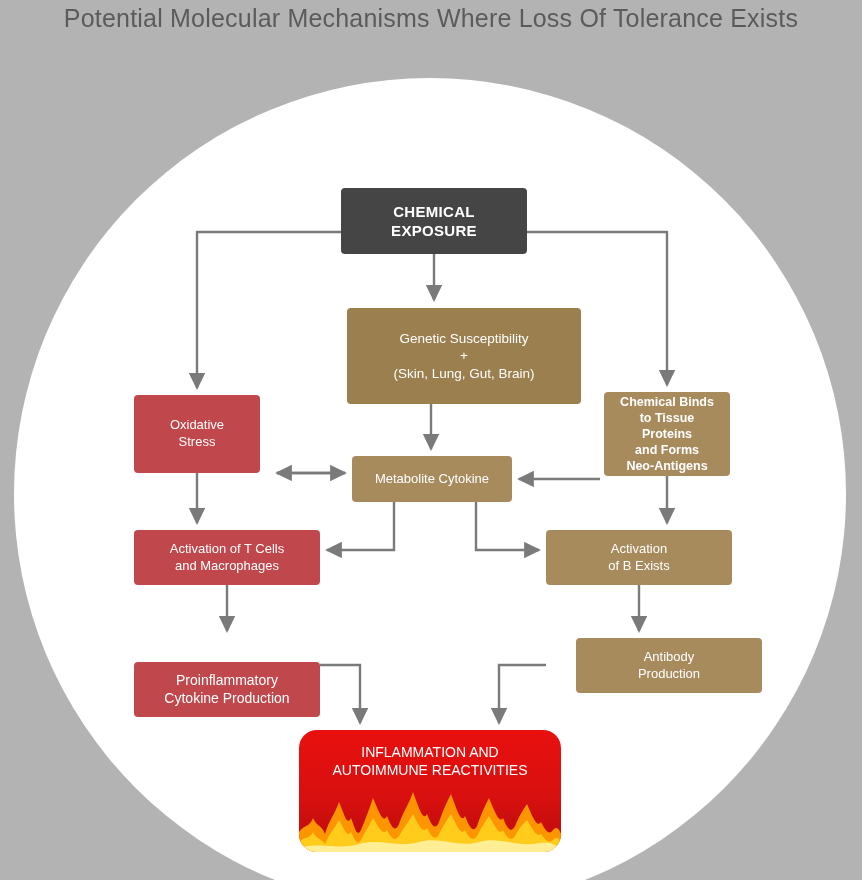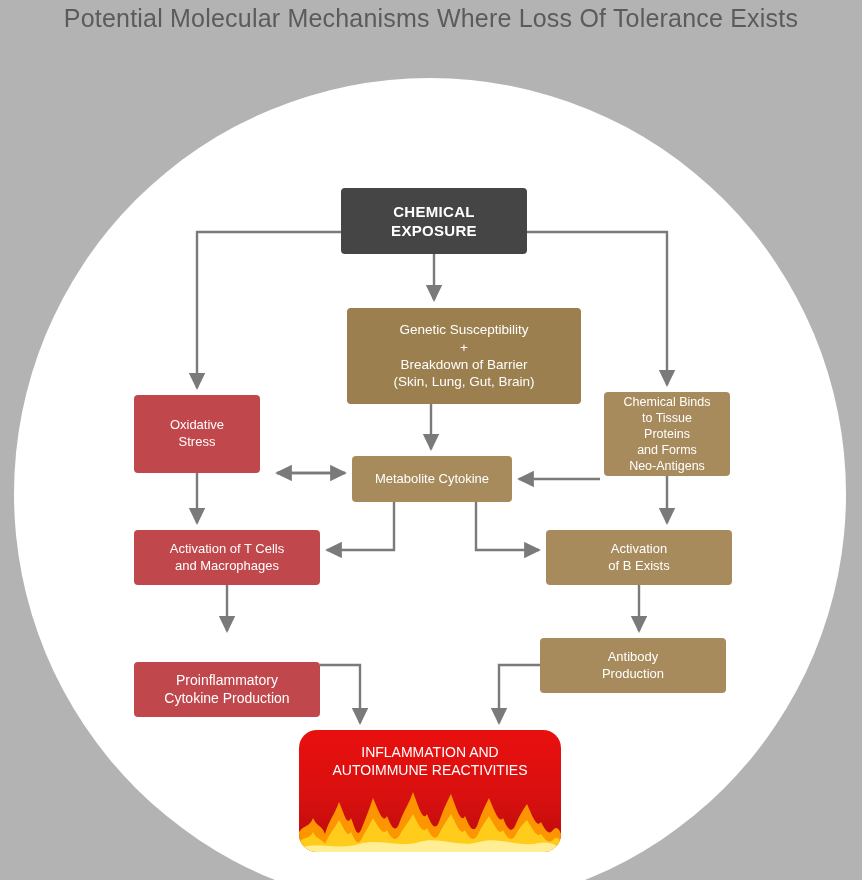--- a/index.html
+++ b/index.html
@@ -59,26 +59,26 @@
   .node .lines { width: 100%; }
   .dark    { background: #454545; }
   .red     { background: #c0474b; }
   .brown   { background: #9b7f4e; }
   .brown2  { background: #a88b5c; }
 
   #n-chemical-exposure { left: 341px; top: 188px; width: 186px; height: 66px;
                          font-size: 15px; font-weight: bold; letter-spacing: .3px; }
   #n-genetic          { left: 314px; top: 308px; width: 234px; height: 96px; font-size: 13.5px; margin-left: 33px; }
   #n-oxidative        { left: 134px; top: 395px; width: 126px; height: 78px; font-size: 13px; }
-  #n-chemical-binds   { left: 604px; top: 392px; width: 126px; height: 84px; font-size: 12.5px; }
+  #n-chemical-binds   { left: 604px; top: 392px; width: 126px; height: 84px; font-size: 12.5px; font-weight: bold; }
   #n-metabolite       { left: 352px; top: 456px; width: 160px; height: 46px; font-size: 13px; }
   #n-activation-t     { left: 134px; top: 530px; width: 186px; height: 55px; font-size: 13px; }
   #n-activation-b     { left: 546px; top: 530px; width: 186px; height: 55px; font-size: 13px; }
   #n-proinflammatory  { left: 134px; top: 662px; width: 186px; height: 55px; font-size: 14px; }
-  #n-antibody         { left: 540px; top: 638px; width: 186px; height: 55px; font-size: 13px; }
+  #n-antibody         { left: 576px; top: 638px; width: 186px; height: 55px; font-size: 13px; }
 
   #n-inflammation {
     left: 299px; top: 730px; width: 262px; height: 122px;
     border-radius: 18px;
     background: linear-gradient(180deg, #e8100f 0%, #d8100f 55%, #b80c0b 100%);
     align-items: flex-start;
     padding-top: 14px;
     overflow: hidden;
   }
   #n-inflammation .lines {
@@ -141,21 +141,20 @@
   <div class="lines">
     <div>CHEMICAL</div>
     <div>EXPOSURE</div>
   </div>
 </div>
 
 <div class="node brown" id="n-genetic">
   <div class="lines">
     <div>Genetic Susceptibility</div>
     <div>+</div>
-    <div>Breakdown of Barrier</div>
     <div>(Skin, Lung, Gut, Brain)</div>
   </div>
 </div>
 
 <div class="node red" id="n-oxidative">
   <div class="lines">
     <div>Oxidative</div>
     <div>Stress</div>
   </div>
 </div>

